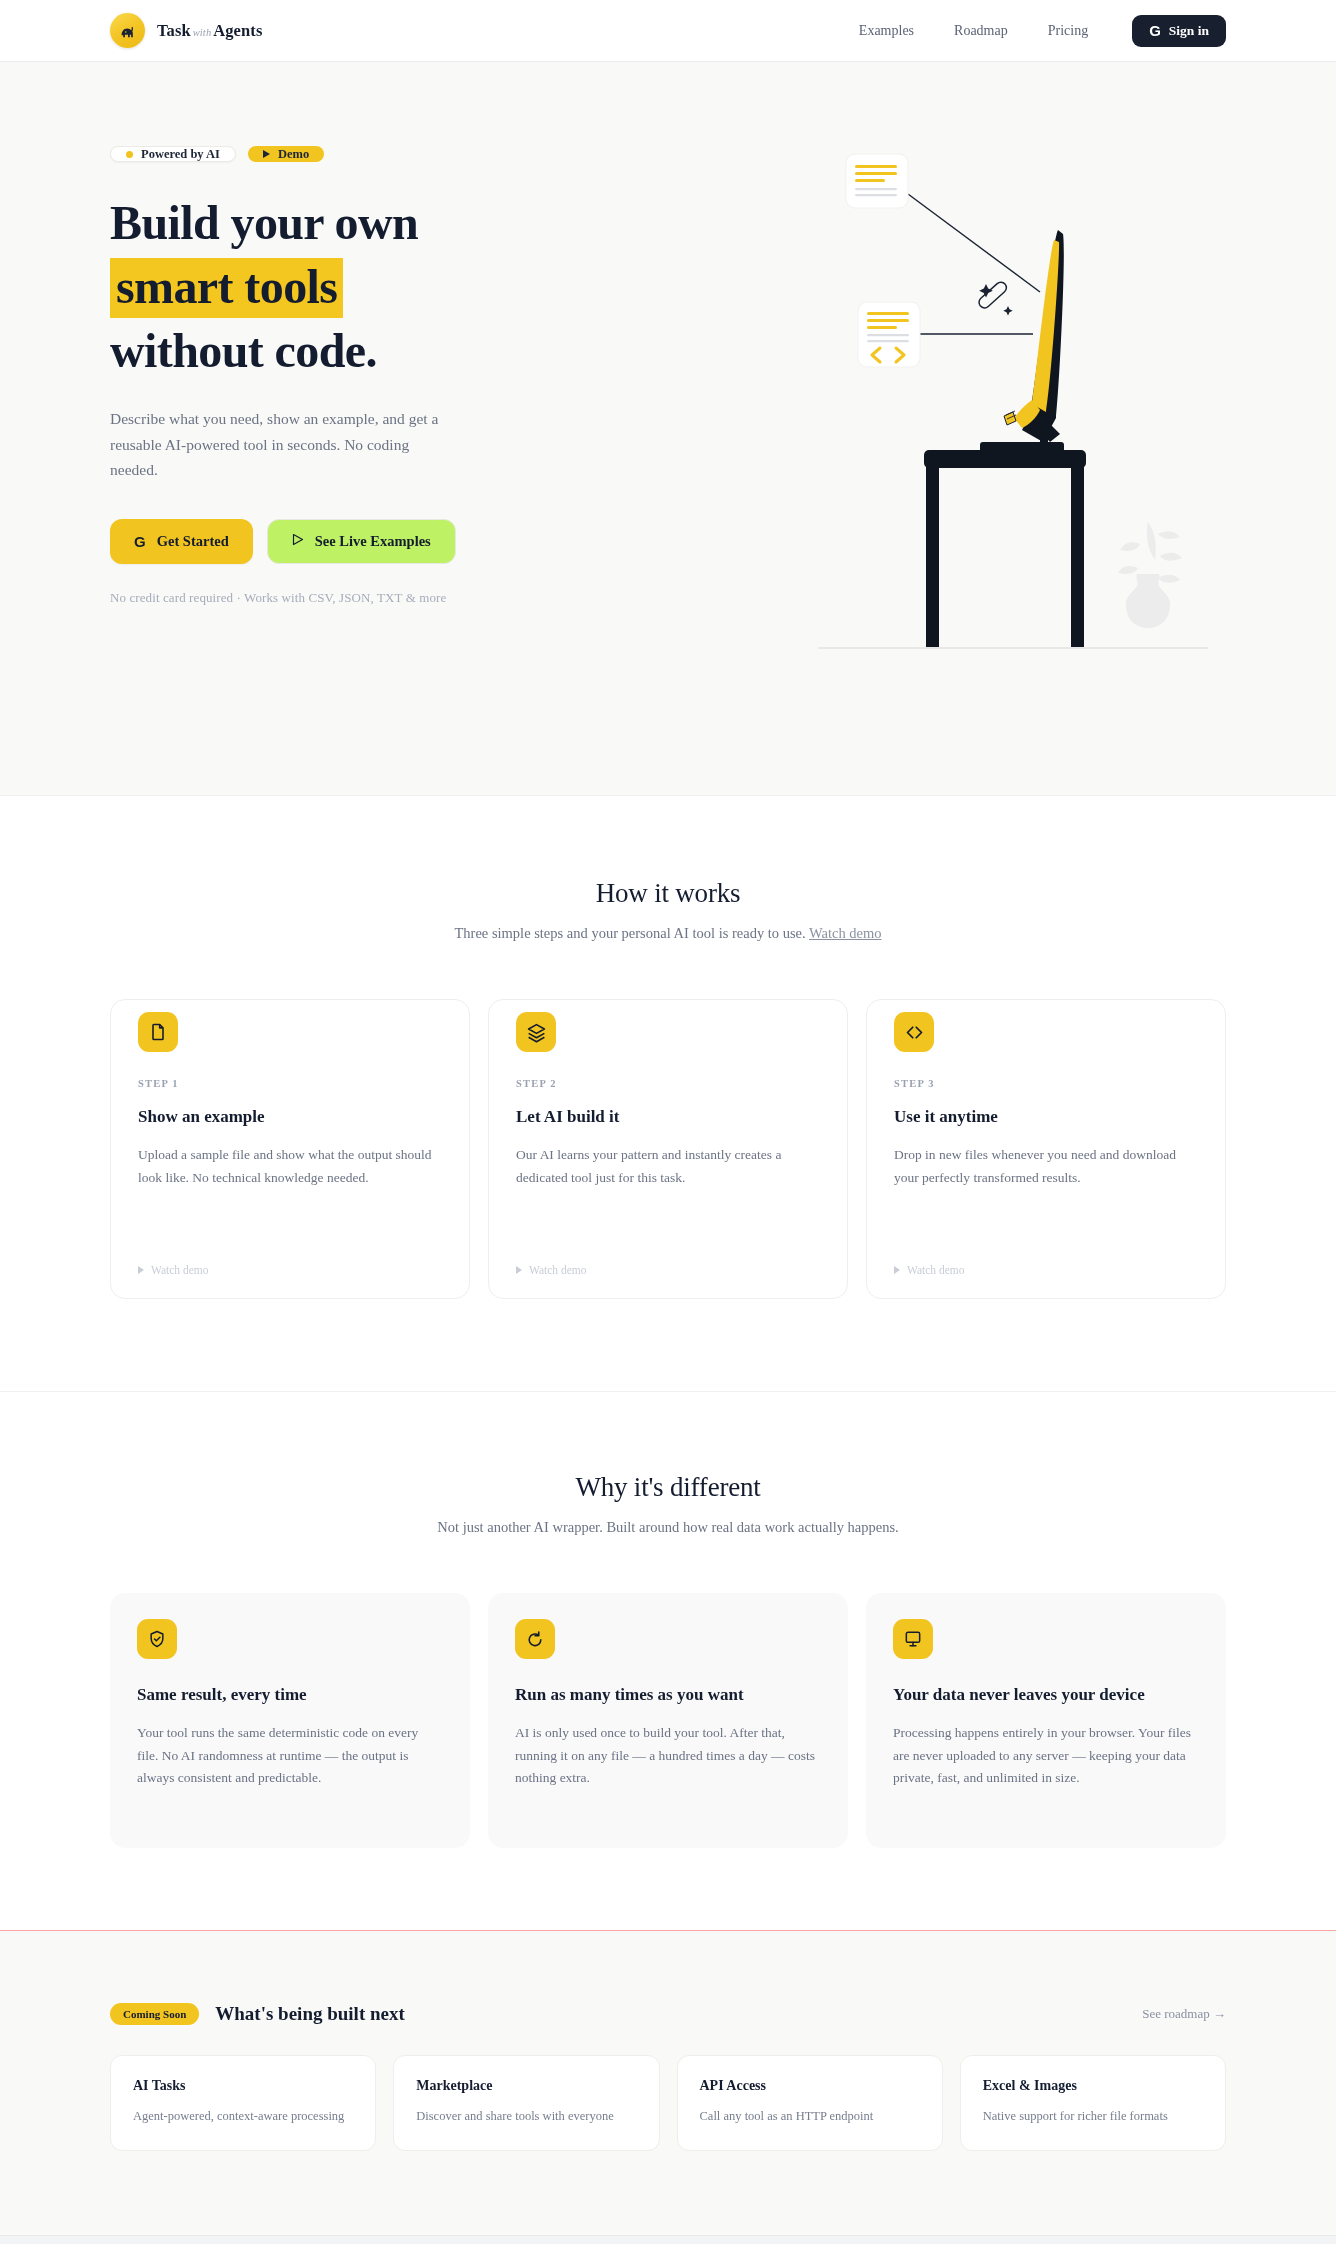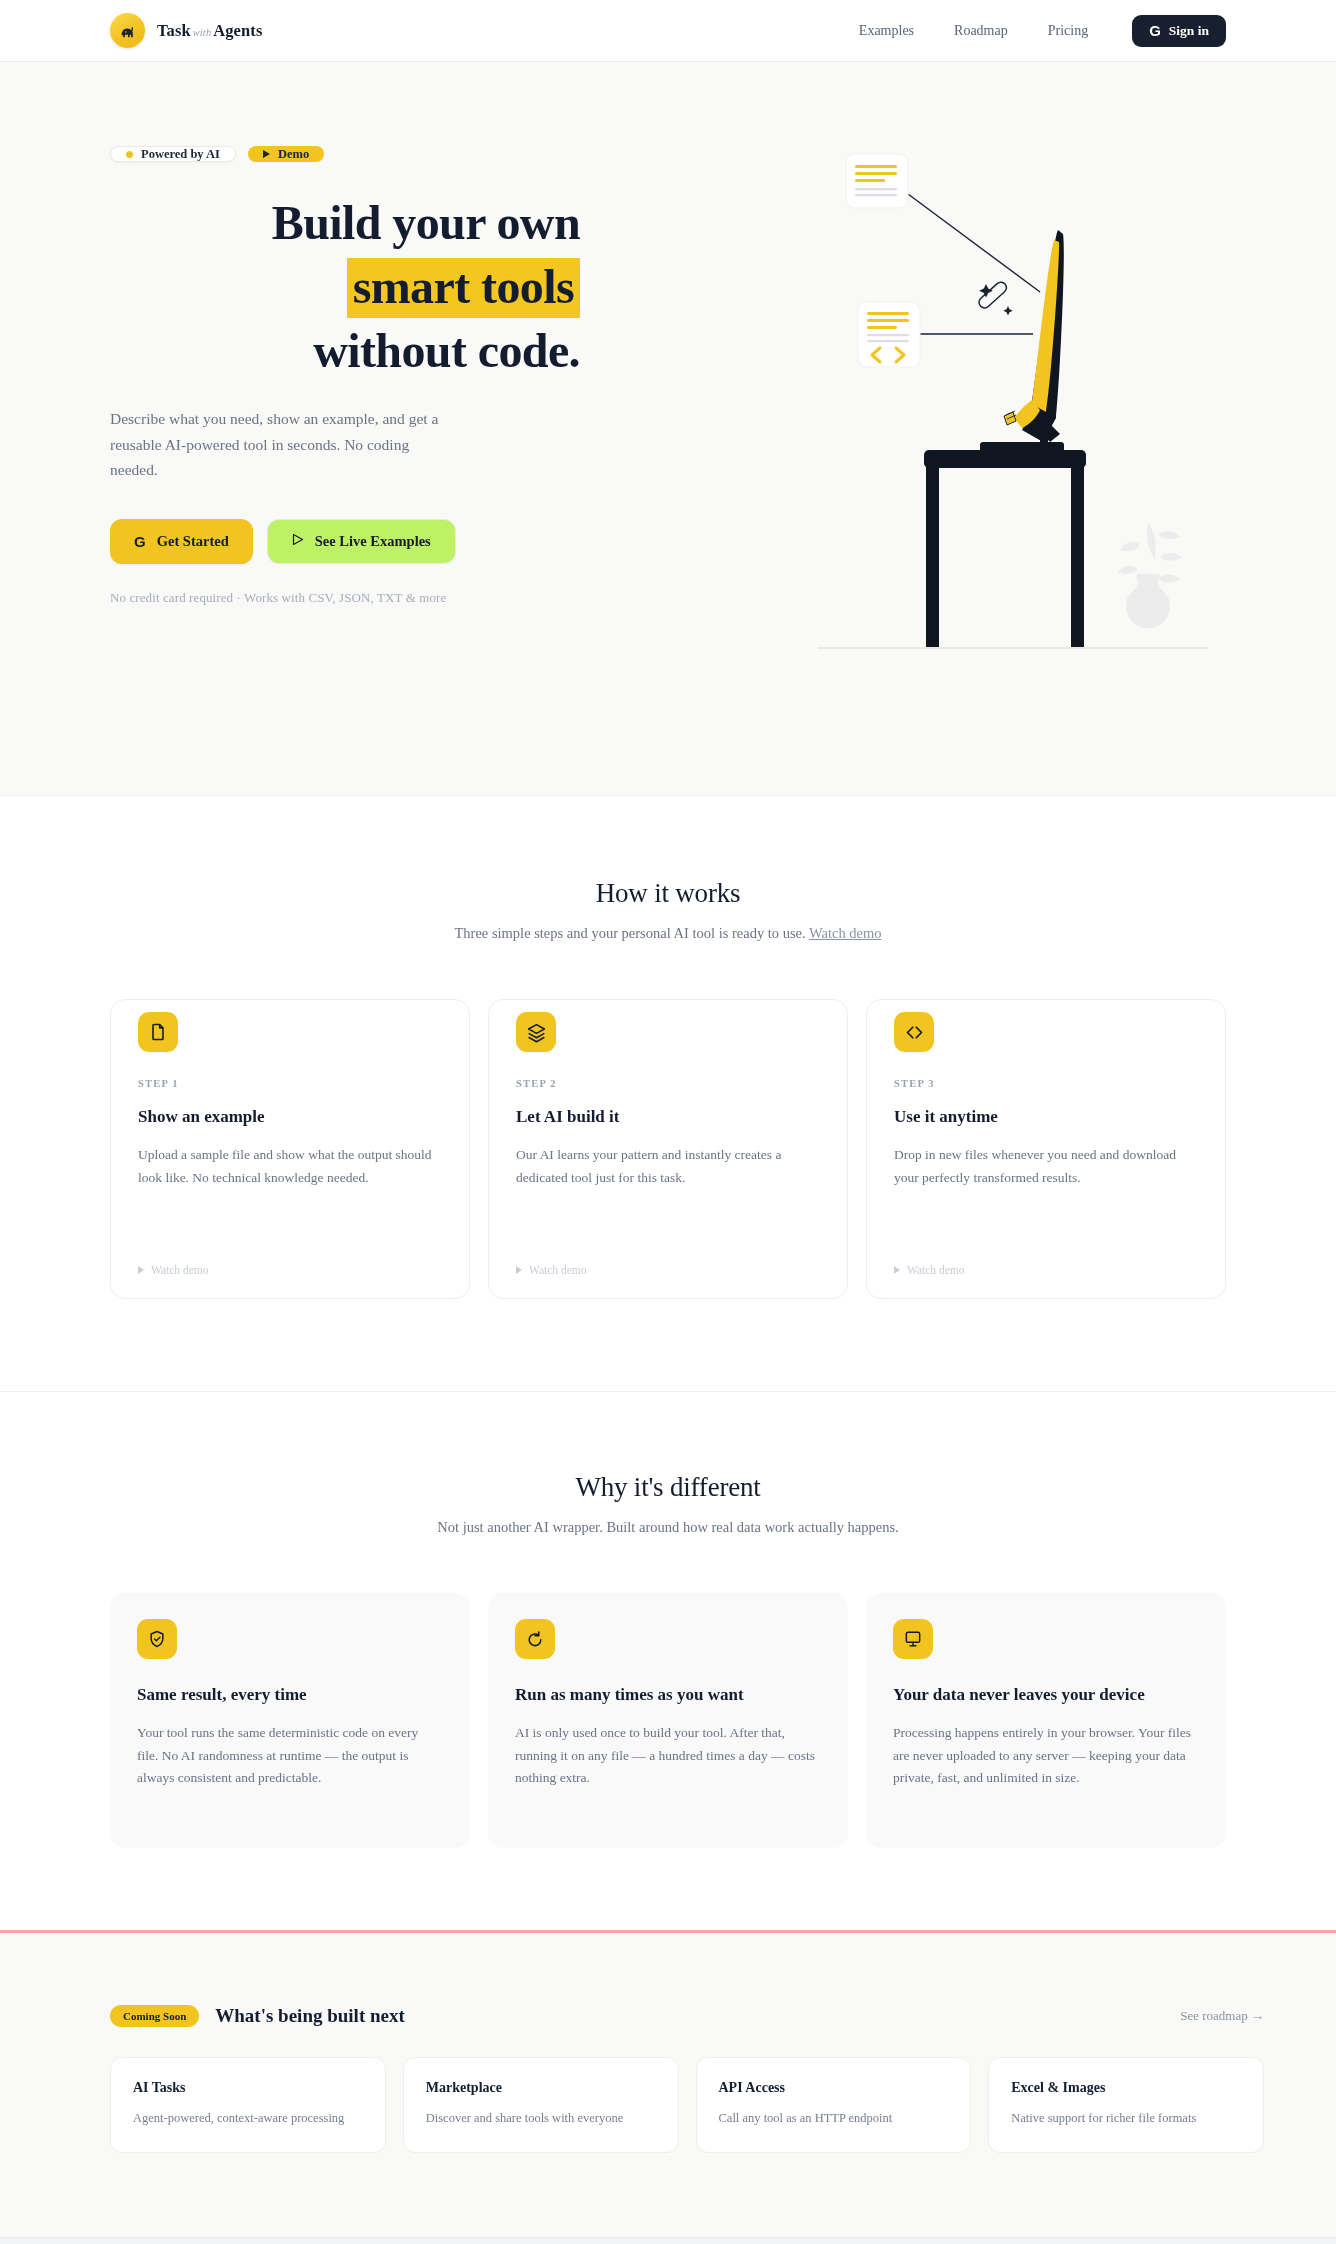--- a/index.html
+++ b/index.html
@@ -64,21 +64,21 @@
     border-radius:999px; height:16px; padding:0 15px;
     font-size:12.5px; font-weight:700; white-space:nowrap;
   }
   .pill-ai { background:#fff; border:1px solid #eceae4; box-shadow:0 1px 2px rgba(0,0,0,.04); color:#1d2536; }
   .dot { width:7px; height:7px; border-radius:50%; background:#f2c31f; display:block; }
   .pill-demo { background:#f2c41f; color:#1d2536; }
   .tri { width:0;height:0;border-left:7px solid #1d2536;border-top:4.5px solid transparent;border-bottom:4.5px solid transparent; display:block; }
 
   h1.hero-title {
     font-size:48px; line-height:1.17; font-weight:700;
-    letter-spacing:-.6px; color:#141c2f;text-align:right;
+    letter-spacing:-.6px; color:#141c2f;
   }
   h1.hero-title .hl {
     background:#f4c720; padding:1px 6px 3px 6px; display:inline-block; margin:7px 0 5px 0;
   }
   .hero-sub {
     margin-top:27px; font-size:15.5px; line-height:1.62;
     color:#6b7384; max-width:340px;
   }
   .cta-row { display:flex; gap:14px; margin-top:37px; align-items:center; }
   .btn {
@@ -122,21 +122,21 @@
   .tri-s { width:0;height:0;border-left:6px solid #c8cdd6;border-top:4px solid transparent;border-bottom:4px solid transparent; }
 
   .different { background:#fff; border-top:1px solid #f0f0ee; padding-top:80px; padding-bottom:82px; }
   .card-alt {
     flex:1; background:#f9f9fa; border:none; border-radius:15px;
     padding:26px 27px 28px 27px; min-height:255px;
   }
   .card-alt .card-title { margin-top:22px; }
 
   
-  .roadmap { background:#f9f9f7; border-top:3px solid #fca5a5; padding:72px 72px 84px 110px; }
+  .roadmap { background:#f9f9f7; border-top:1px solid #fca5a5; padding:72px 110px 84px 110px; }
   .rm-head { display:flex; align-items:center; gap:16px; }
   .badge {
     background:#f2c41f; color:#141c2f; border-radius:999px;
     font-size:11px; font-weight:700; padding:5px 13px; white-space:nowrap;
   }
   .rm-title { font-size:19px; font-weight:700; color:#141c2f; }
   .rm-link { margin-left:auto; font-size:13px; color:#8a92a2; cursor:pointer; white-space:nowrap; }
   .rm-cards { display:flex; gap:17px; margin-top:30px; }
   .rm-card {
     flex:1; background:#fff; border:1px solid #efeeea; border-radius:12px;

